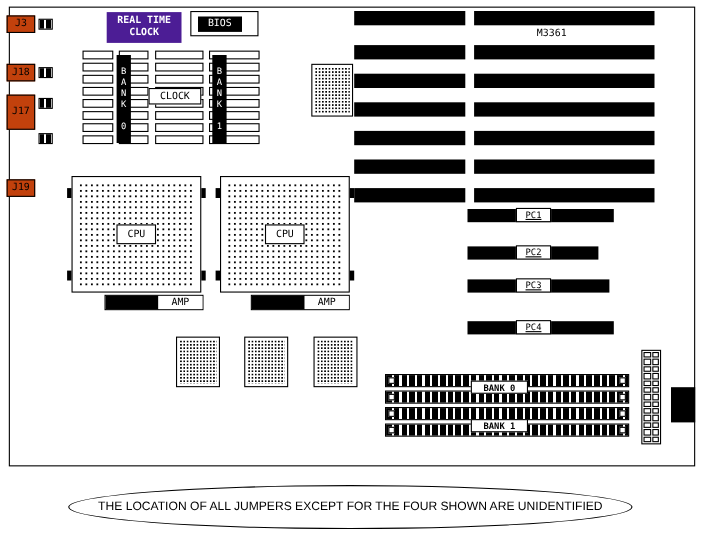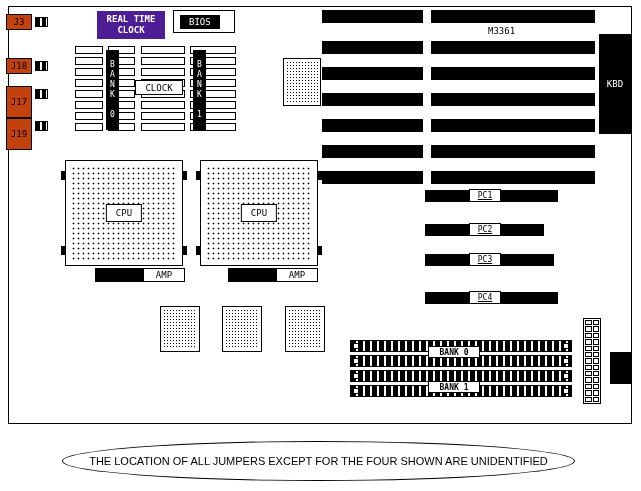--- a/index.html
+++ b/index.html
@@ -86,21 +86,21 @@
   </div>
   <div class="abs" style="left:6px;top:58px;">
     <div class="jbox" style="width:26px;height:16px;">J18</div>
     <div class="abs jplug" style="left:29px;top:3px;width:13px;height:10px;"></div>
   </div>
   <div class="abs" style="left:6px;top:86px;">
     <div class="jbox" style="width:26px;height:32px;">J17</div>
     <div class="abs jplug" style="left:29px;top:3px;width:13px;height:10px;"></div>
   </div>
   <div class="abs" style="left:6px;top:118px;">
-    <div class="jbox" style="width:26px;height:32px;">J19</div>
+    <div class="jbox" style="width:26px;height:16px;margin-top:45px;">J19</div>
     <div class="abs jplug" style="left:29px;top:3px;width:13px;height:10px;"></div>
   </div>
 
   <div class="abs rtc" style="left:97px;top:11px;width:68px;height:28px;">
     <div>REAL TIME</div>
     <div>CLOCK</div>
   </div>
 
   <div class="abs bios-outer" style="left:173px;top:10px;width:62px;height:23px;">
     <div class="bios-inner">BIOS</div>
@@ -189,21 +189,20 @@
   <div class="abs isa" style="left:431px;top:93px;width:164px;height:13px;"></div>
   <div class="abs isa" style="left:322px;top:119px;width:101px;height:13px;"></div>
   <div class="abs isa" style="left:431px;top:119px;width:164px;height:13px;"></div>
   <div class="abs isa" style="left:322px;top:145px;width:101px;height:13px;"></div>
   <div class="abs isa" style="left:431px;top:145px;width:164px;height:13px;"></div>
   <div class="abs isa" style="left:322px;top:171px;width:101px;height:13px;"></div>
   <div class="abs isa" style="left:431px;top:171px;width:164px;height:13px;"></div>
 
   <div class="abs model-label" style="left:488px;top:26px;">M3361</div>
 
-  <div class="abs kbd" style="left:599px;top:34px;width:32px;height:100px;">KBD</div>
 
   <div class="abs pcslot" style="left:425px;top:190px;width:133px;height:12px;">
     <div class="pc-label">PC1</div>
   </div>
   <div class="abs pcslot" style="left:425px;top:224px;width:119px;height:12px;">
     <div class="pc-label">PC2</div>
   </div>
   <div class="abs pcslot" style="left:425px;top:254px;width:129px;height:12px;">
     <div class="pc-label">PC3</div>
   </div>

